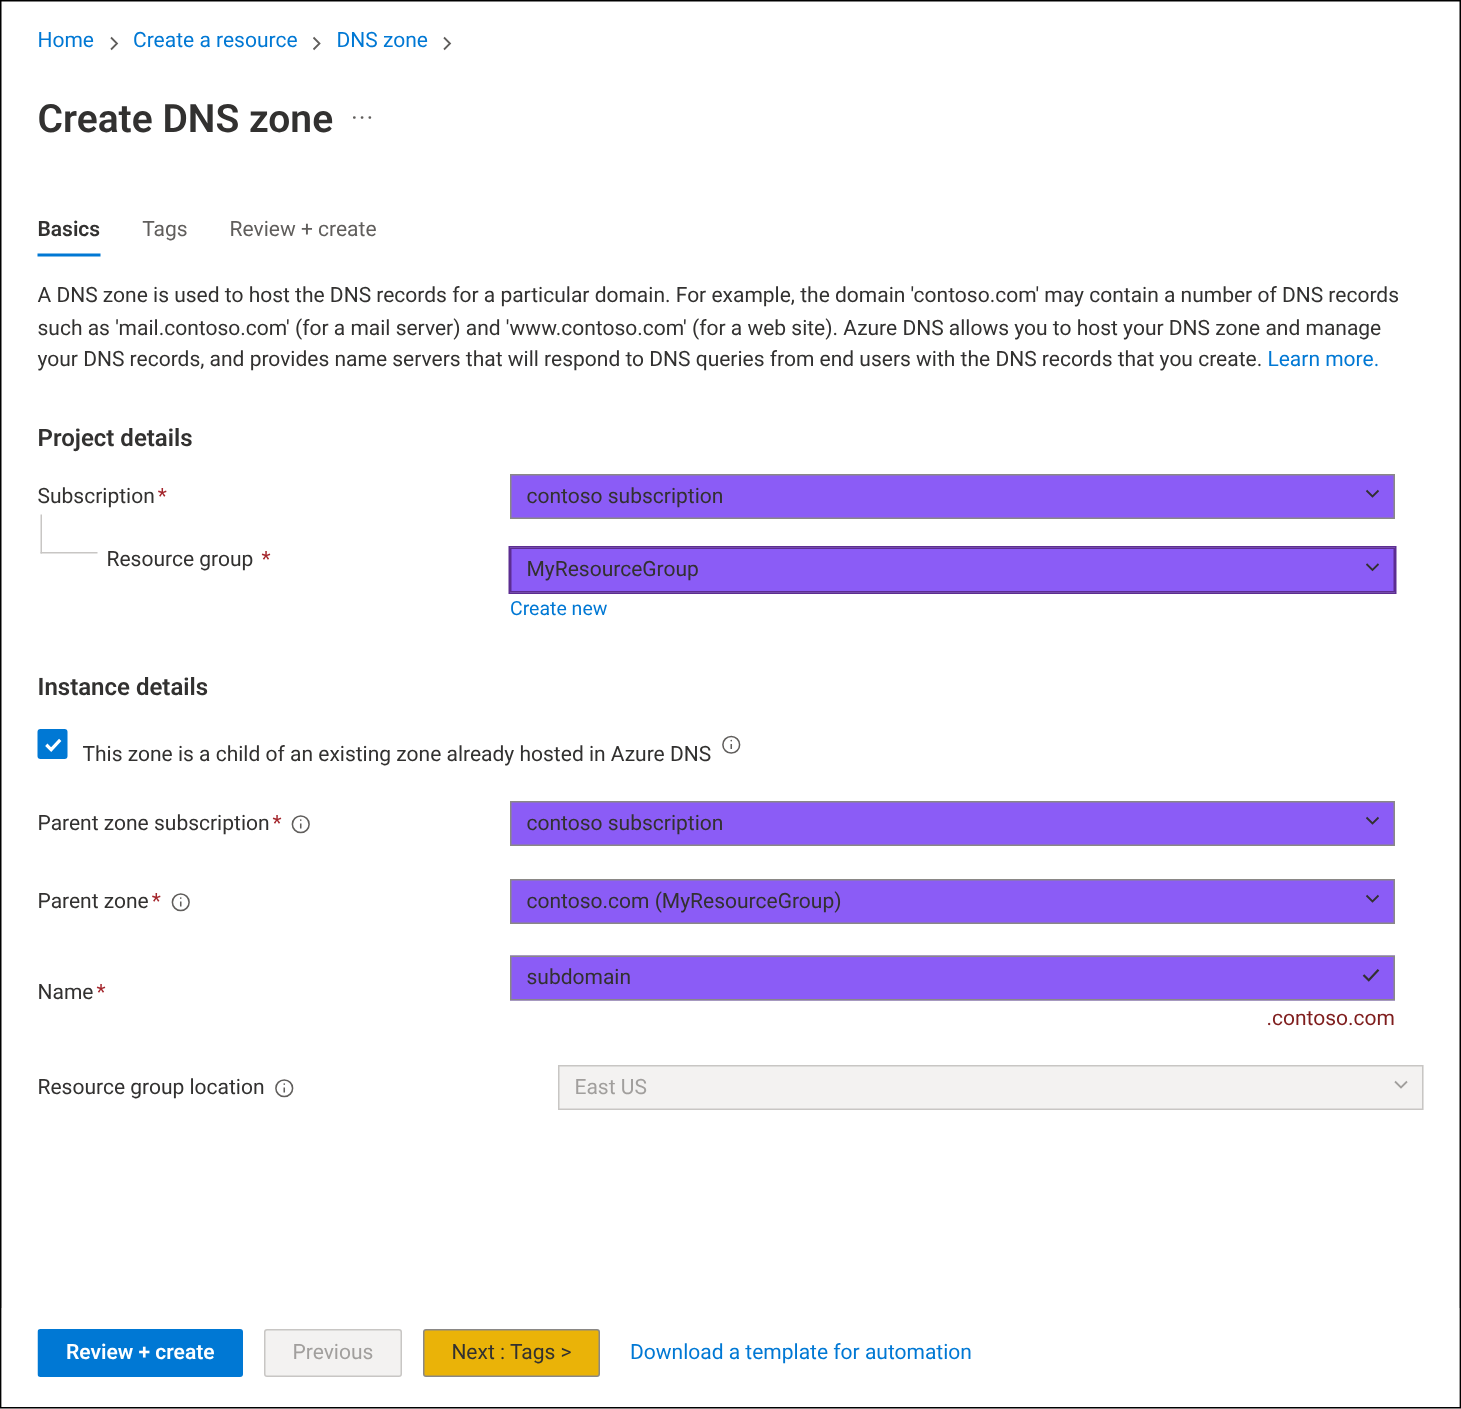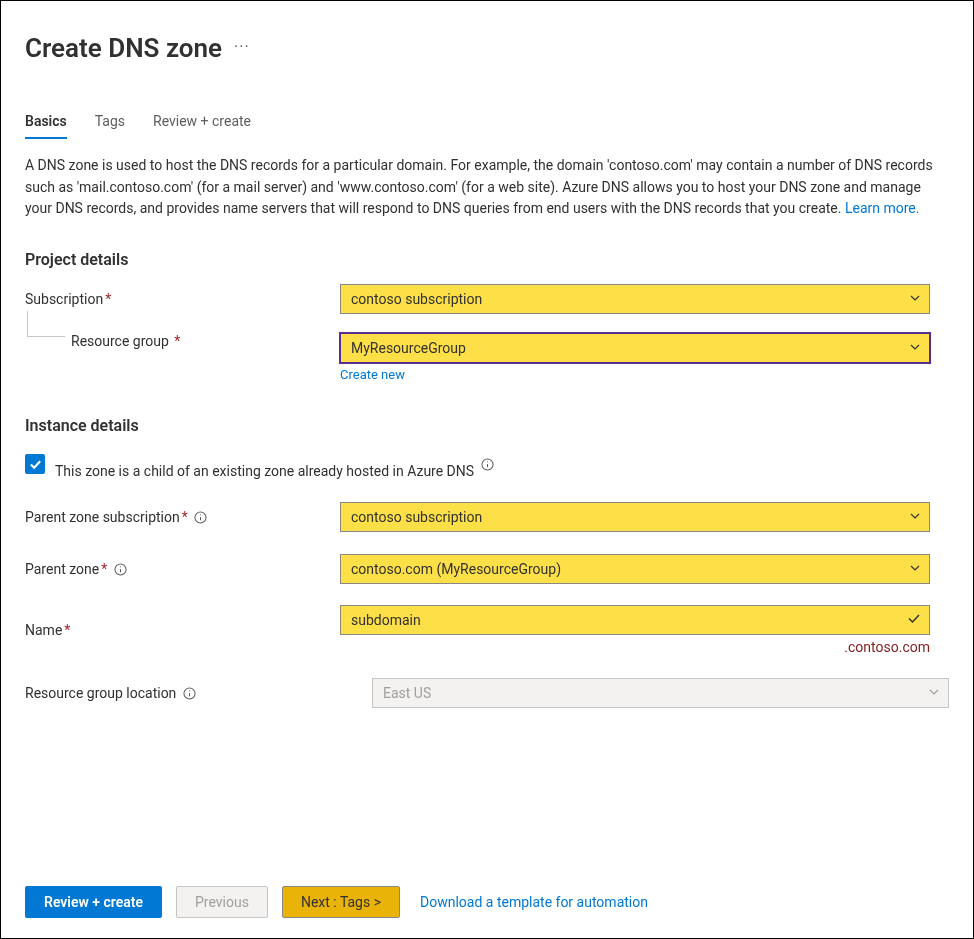--- a/index.html
+++ b/index.html
@@ -38,21 +38,21 @@
   .form-row { display:flex; align-items:center; min-height:32px; margin-bottom:20px; }
   .form-row.tight { margin-bottom:6px; }
   .form-label-col { width:315px; display:flex; align-items:center; font-size:14px; }
   .form-input-col { flex:1; max-width:590px; position:relative;}
   .indent-connector {
     width:38px; height:26px; margin-left:2px; margin-right:6px;
     border-left:1px solid #c8c6c4; border-bottom:1px solid #c8c6c4;
     align-self:flex-start; margin-top:-22px;
   }
   .dropdown, .textinput {
-    width:100%; height:30px; border:1px solid #8a8886; background:#fde047;
+    width:100%; height:30px; border:1px solid #8a8886; background:#8b5cf6;
     display:flex; align-items:center; padding:0 30px 0 10px; font-size:14px;
     position:relative; color:#323130; cursor:pointer;
   }
   .dropdown.focus { border:1px solid #5c2d91; outline:1px solid #5c2d91; }
   .dropdown.disabled { background:#f3f2f1; color:#a19f9d; cursor:default; border-color:#c8c6c4;}
   .dropdown .chev-down, .textinput .check-icon {
     position:absolute; right:8px; top:50%; transform:translateY(-50%);
   }
   .chev-down svg { width:12px; height:12px; stroke:#323130; stroke-width:1.2; fill:none;}
   .dropdown.disabled .chev-down svg { stroke:#a19f9d; }
@@ -84,20 +84,34 @@
   .btn.primary { background:#0078d4; color:#fff; font-weight:600; }
   .btn.secondary { background:#eab308; color:#323130; border:1px solid #8a8886; }
   .btn.disabled { background:#f3f2f1; color:#a19f9d; border:1px solid #c8c6c4; cursor:default; }
   .dl-link { color:#0078d4; font-size:14px; margin-left:6px; }
 </style>
 </head>
 <body>
 
 <div class="content">
 
+  <nav class="breadcrumb">
+    <a class="link">Home</a>
+    <span class="chev"><svg viewBox="0 0 10 10">
+          <path d="M3 1 L7 5 L3 9" fill="none" stroke-width="1.2"></path>
+        </svg></span>
+    <a class="link">Create a resource</a>
+    <span class="chev"><svg viewBox="0 0 10 10">
+          <path d="M3 1 L7 5 L3 9" fill="none" stroke-width="1.2"></path>
+        </svg></span>
+    <a class="link">DNS zone</a>
+    <span class="chev"><svg viewBox="0 0 10 10">
+          <path d="M3 1 L7 5 L3 9" fill="none" stroke-width="1.2"></path>
+        </svg></span>
+  </nav>
 
   <div class="title-row">
     <h1 class="title">Create DNS zone</h1>
     <span class="more-dots">···</span>
   </div>
 
   <div class="tabs">
     <div class="tab active">Basics</div>
     <div class="tab">Tags</div>
     <div class="tab">Review + create</div>

